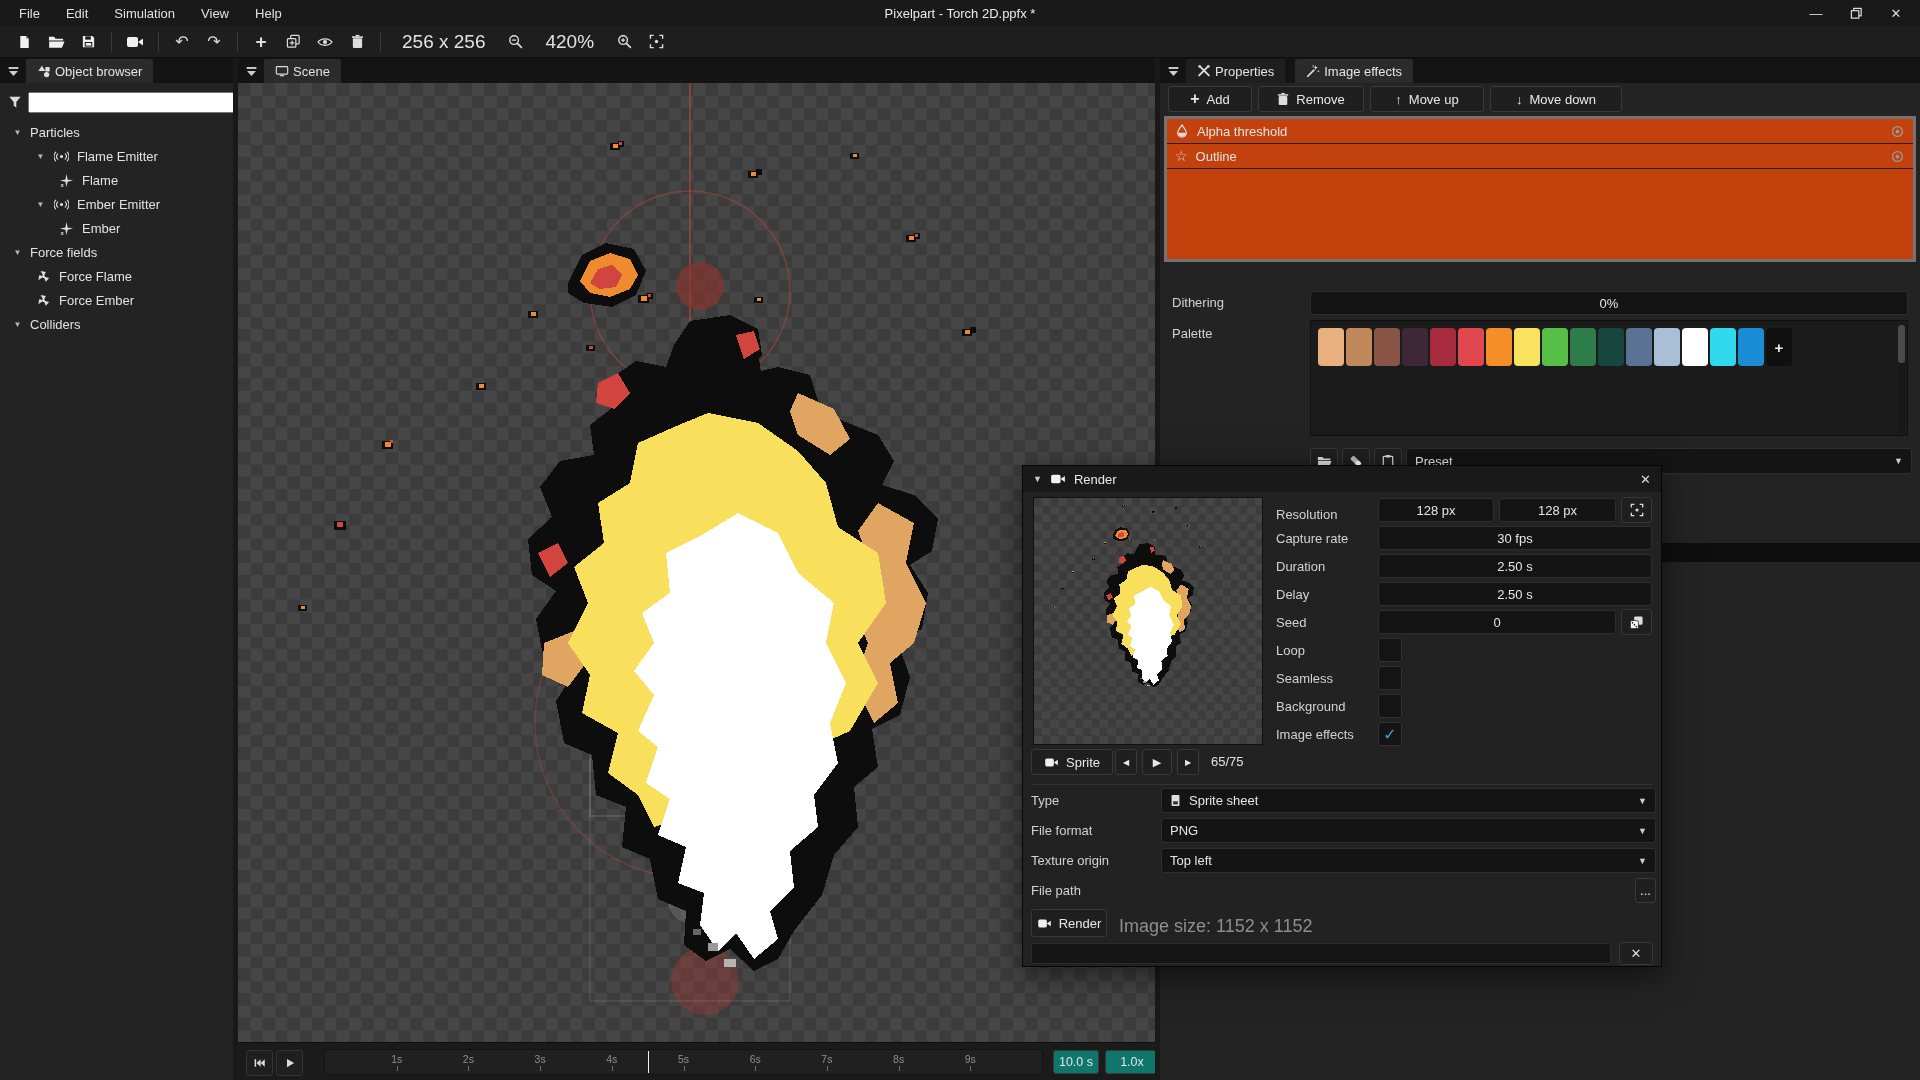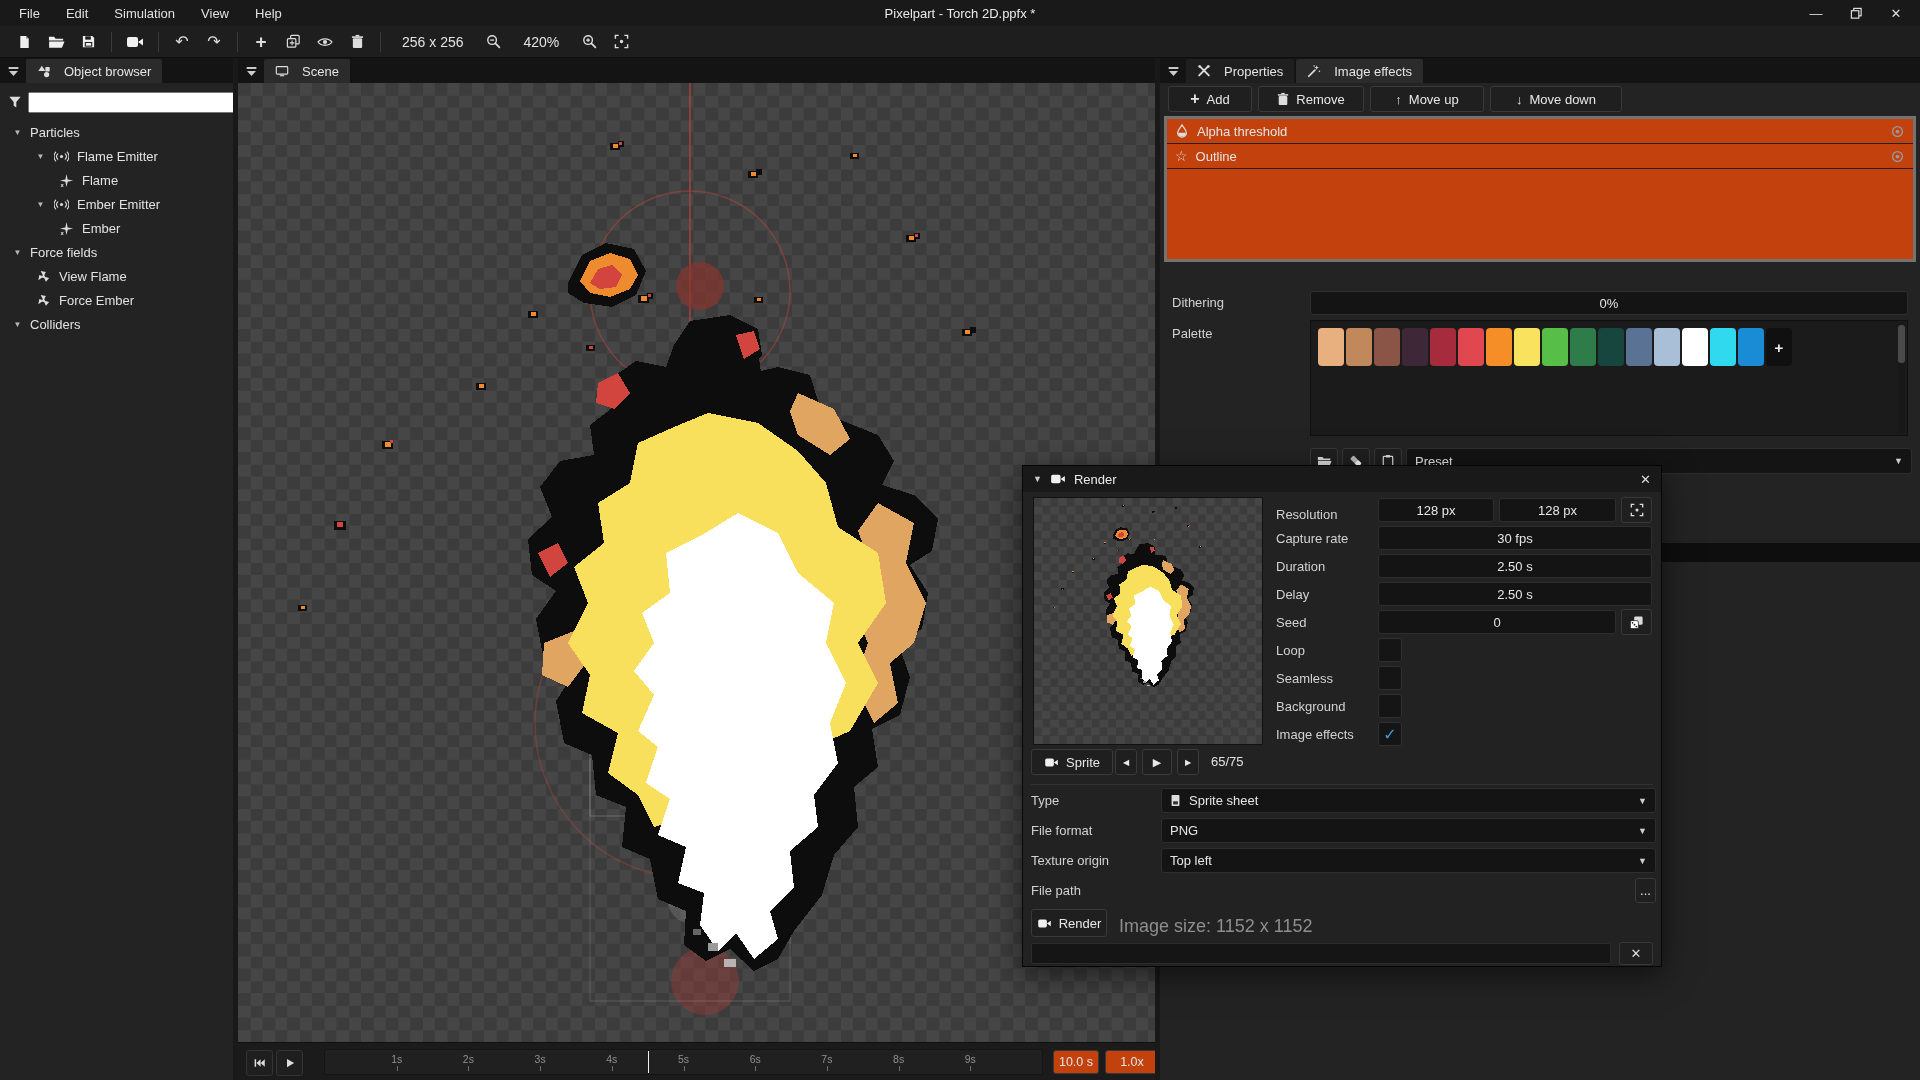--- a/index.html
+++ b/index.html
@@ -14,27 +14,27 @@
   .menu-item{padding:0 13px;font-size:13px;color:#e0e0e0;height:100%;display:flex;align-items:center;cursor:default}
   .win-title{position:absolute;left:50%;transform:translateX(-50%);font-size:13px;color:#eaeaea;white-space:nowrap}
   .win-controls{position:absolute;right:4px;top:0;height:26px;display:flex;align-items:center}
   .win-btn{width:40px;height:26px;display:flex;align-items:center;justify-content:center;color:#ddd;font-size:13px}
 
   
   .toolbar{left:0;top:26px;width:1920px;height:32px;background:#1e1e1e;border-bottom:1px solid #0e0e0e;
            display:flex;align-items:center;padding-left:8px;box-sizing:border-box}
   .tool-btn{width:32px;height:26px;display:flex;align-items:center;justify-content:center;border-radius:3px}
   .tool-sep{width:1px;height:20px;background:#3a3a3a;margin:0 7px}
-  .tool-text{font-size:14px;color:#e2e2e2;padding:0 14px;white-space:nowrap}
+  .tool-text{font-size:19px;color:#e2e2e2;padding:0 14px;white-space:nowrap}
   .glyph{color:#ddd;font-size:16px;line-height:1}
 
   
   .tabrow{background:#141414;display:flex;align-items:flex-end;height:25px}
-  .tab{height:24px;display:flex;align-items:center;gap:13px;padding:0 11px;background:#1f1f1f;
-       font-size:13px;color:#e4e4e4;margin-right:2px;border-radius:2px 2px 0 0}
+  .tab{height:24px;display:flex;align-items:center;gap:4px;padding:0 11px;background:#1f1f1f;
+       font-size:13px;color:#e4e4e4;margin-right:10px;border-radius:2px 2px 0 0}
   .tab.active{background:#2b2b2b}
   .panel-menu{width:26px;height:24px;display:flex;align-items:center;justify-content:center}
   .btn{display:inline-flex;align-items:center;justify-content:center;gap:7px;background:#1f1f1f;
        border:1px solid #3a3a3a;border-radius:3px;color:#e8e8e8;font-size:13px;height:26px;box-sizing:border-box}
   .field{background:#141414;border:1px solid #2e2e2e;border-radius:3px;color:#e6e6e6;font-size:13px;
          display:flex;align-items:center;justify-content:center;box-sizing:border-box}
   .field.left{justify-content:flex-start;padding-left:8px}
   .lbl{font-size:13px;color:#d2d2d2;white-space:nowrap}
   .ddown{background:#141414;border:1px solid #2e2e2e;border-radius:3px;display:flex;align-items:center;
          gap:8px;padding:0 8px;font-size:13px;color:#e6e6e6;box-sizing:border-box}
@@ -56,21 +56,21 @@
   .viewport{left:0;top:25px;width:922px;height:959px}
   .timeline{left:0;top:984px;width:922px;height:38px;background:#1b1b1b;border-top:1px solid #0f0f0f;box-sizing:border-box}
   .tl-btn{position:absolute;top:7px;width:25px;height:24px;background:#1f1f1f;border:1px solid #343434;
           border-radius:3px;display:flex;align-items:center;justify-content:center}
   .ruler{position:absolute;left:86px;top:6px;width:719px;height:26px;background:#202020;border:1px solid #141414;
          border-radius:2px;box-sizing:border-box}
   .tick{position:absolute;top:3px;width:0;text-align:center}
   .tick-label{position:absolute;left:-10px;width:20px;font-size:10.5px;color:#8f8f8f;display:block}
   .tick-mark{position:absolute;left:0;top:13px;width:1px;height:5px;background:#6f6f6f;display:block}
   .playhead{position:absolute;top:1px;width:1.5px;height:22px;background:#f0f0f0}
-  .tl-field{position:absolute;top:7px;height:24px;background:#c2410c;border:1px solid #383838;border-radius:3px;
+  .tl-field{position:absolute;top:7px;height:24px;background:#0f766e;border:1px solid #383838;border-radius:3px;
             display:flex;align-items:center;justify-content:center;font-size:12.5px;color:#e4e4e4;box-sizing:border-box}
 
   
   .right-panel{left:1160px;top:58px;width:760px;height:1022px;background:#232323}
   .fx-list{position:absolute;left:4px;top:58px;width:752px;height:146px;background:#c2410c;border:3px solid #737373;box-sizing:border-box}
   .fx-row{height:24px;display:flex;align-items:center;gap:8px;padding:0 8px;font-size:13px;color:#e4e4e4;border-bottom:1px solid #222}
   .fx-row.selected{background:#0a0a0a}
   .fx-row .feye{margin-left:auto;display:flex}
   .palette-box{position:absolute;left:150px;top:262px;width:598px;height:116px;background:#1b1b1b;
                border:1px solid #101010;box-sizing:border-box}
@@ -280,21 +280,21 @@
       </div>
       <div class="tree-row" style="padding-left: 35px;">
         <span class="ticon">
           <svg width="15" height="15" viewBox="0 0 16 16" fill="#ddd">
             <path d="M8 8 L5 2 L10.5 3.2 Z"></path>
             <path d="M8 8 L14 9.5 L10.5 13.5 Z"></path>
             <path d="M8 8 L2.5 12 L3.5 6.5 Z"></path>
             <circle cx="8" cy="8" r="1.6"></circle>
           </svg>
         </span>
-        <span class="tlabel">View Flame</span>
+        <span class="tlabel">Force Flame</span>
       </div>
       <div class="tree-row" style="padding-left: 35px;">
         <span class="ticon">
           <svg width="15" height="15" viewBox="0 0 16 16" fill="#ddd">
             <path d="M8 8 L5 2 L10.5 3.2 Z"></path>
             <path d="M8 8 L14 9.5 L10.5 13.5 Z"></path>
             <path d="M8 8 L2.5 12 L3.5 6.5 Z"></path>
             <circle cx="8" cy="8" r="1.6"></circle>
           </svg>
         </span>

